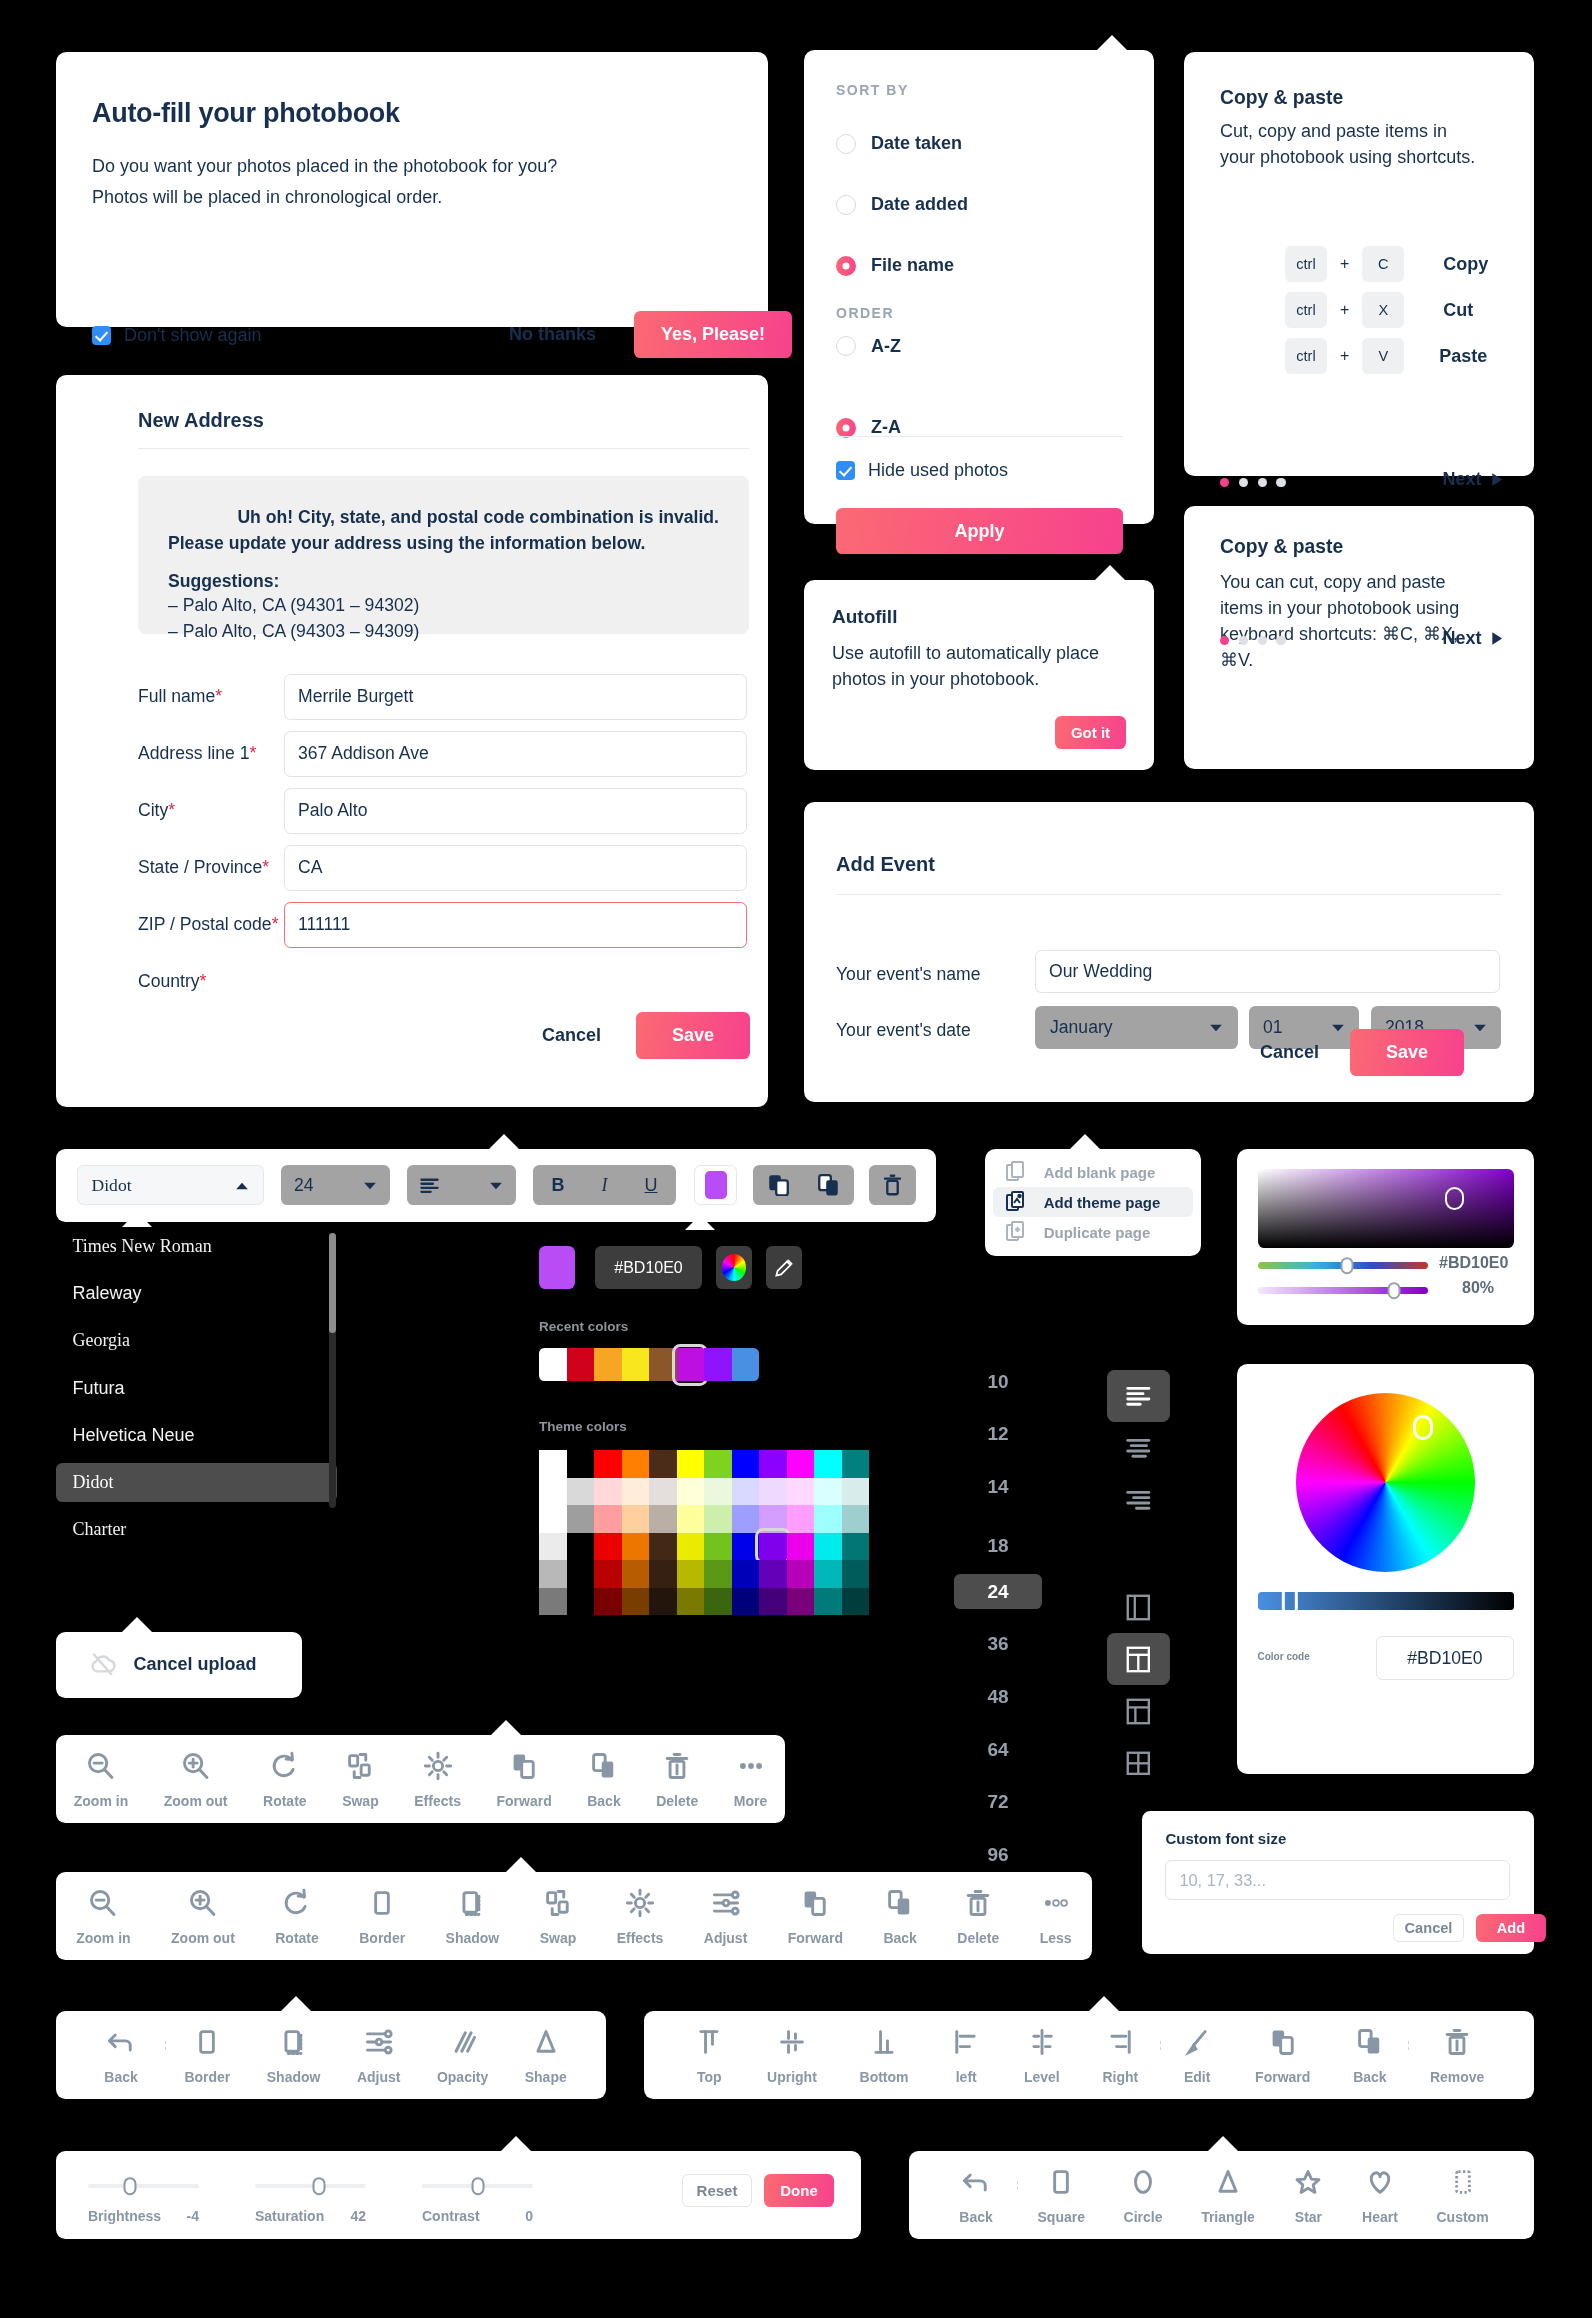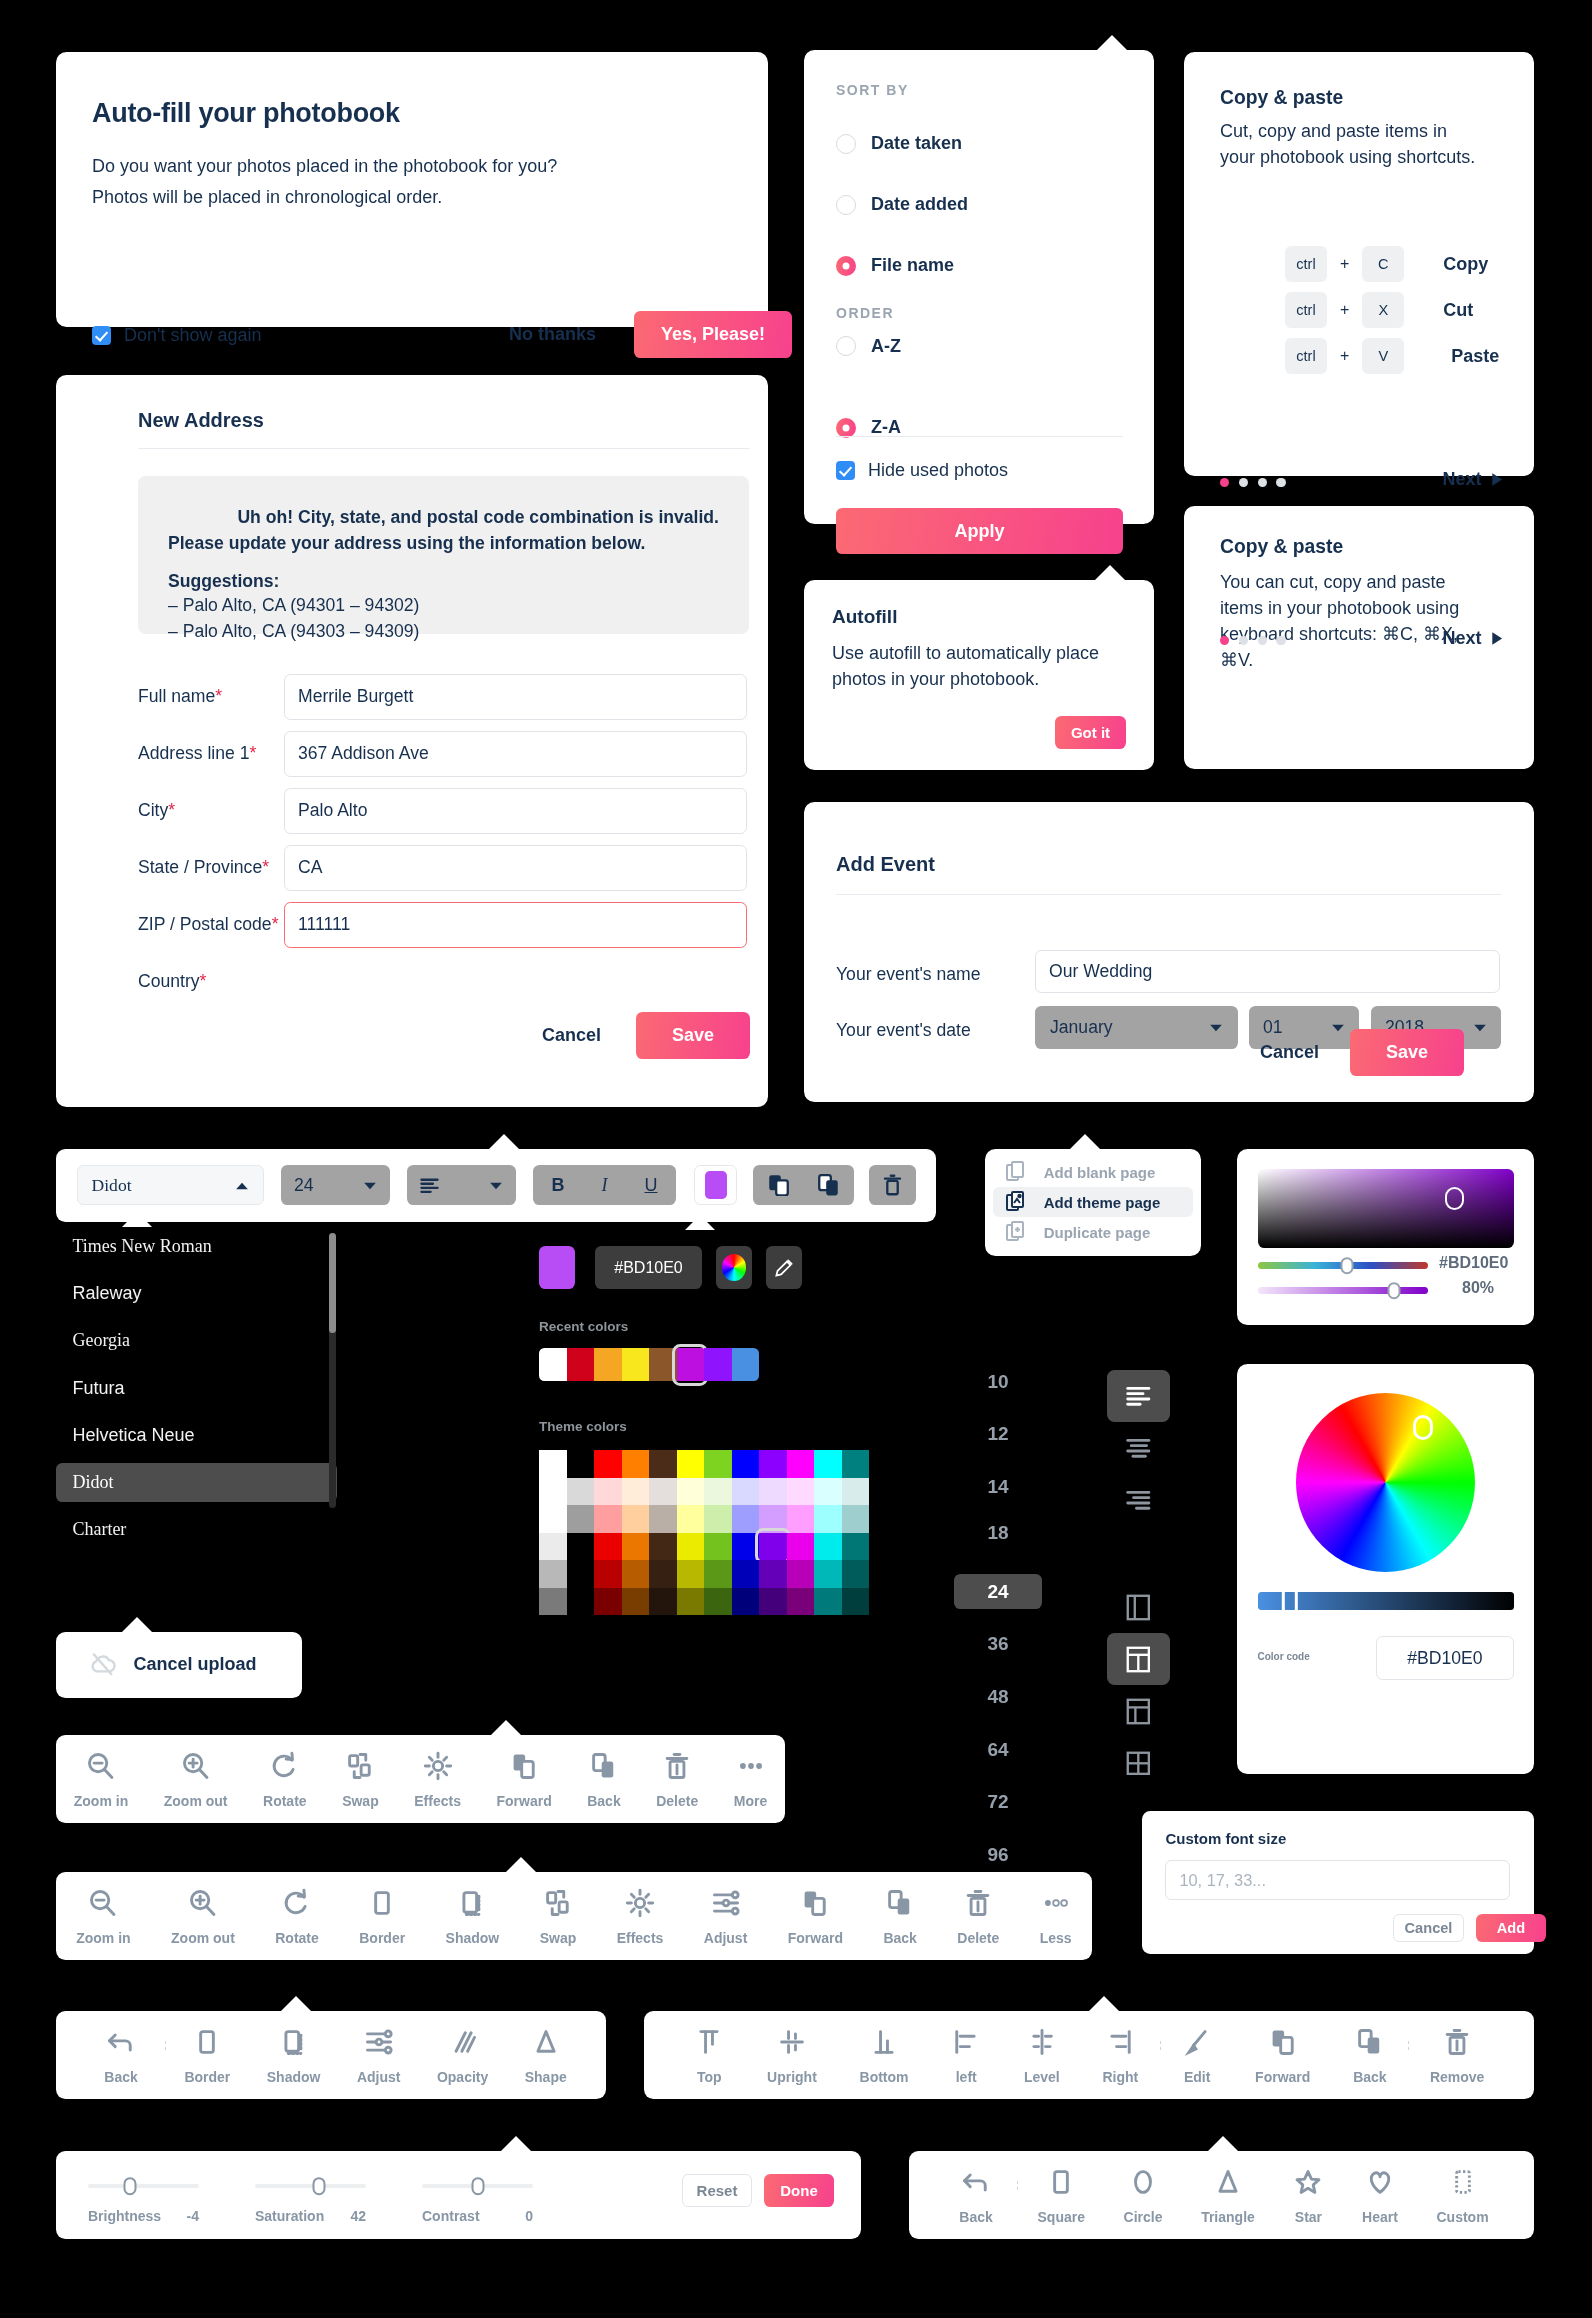--- a/index.html
+++ b/index.html
@@ -200,21 +200,21 @@
       <div style="display:flex;align-items:center;gap:13px;height:46px;">
         <span class="kbd">ctrl</span>
         <span style="font-size:16px;">+</span>
         <span class="kbd">X</span>
         <span style="font-size:18px;font-weight:700;margin-left:26px;">Cut</span>
       </div>
       <div style="display:flex;align-items:center;gap:13px;height:46px;">
         <span class="kbd">ctrl</span>
         <span style="font-size:16px;">+</span>
         <span class="kbd">V</span>
-        <span style="font-size:18px;font-weight:700;margin-left:34px;">Paste</span>
+        <span style="font-size:18px;font-weight:700;margin-left:22px;">Paste</span>
       </div>
     </div>
   <div class="dots" style="position:absolute;left:36px;top:426px;">
     <div class="dot on"></div>
     <div class="dot"></div>
     <div class="dot"></div>
     <div class="dot"></div>
   </div>
   <div style="position:absolute;right:30px;top:417px;display:flex;align-items:center;gap:9.4px;cursor:pointer;">
     <span style="font-size:18px;font-weight:700;">Next</span>
@@ -550,21 +550,21 @@
 <div id="size-list" style="position:absolute;left:954px;top:1364px;width:88px;">
     <div style="height:35px;margin-bottom:17.6px;border-radius:6.4px;display:flex;align-items:center;justify-content:center;">
       <span style="font-size:19px;font-weight:700;color:#96a0ab;">10</span>
     </div>
     <div style="height:35px;margin-bottom:17.6px;border-radius:6.4px;display:flex;align-items:center;justify-content:center;">
       <span style="font-size:19px;font-weight:700;color:#96a0ab;">12</span>
     </div>
     <div style="height:35px;margin-bottom:17.6px;border-radius:6.4px;display:flex;align-items:center;justify-content:center;">
       <span style="font-size:19px;font-weight:700;color:#96a0ab;">14</span>
     </div>
-    <div style="height:35px;margin-bottom:17.6px;border-radius:6.4px;display:flex;align-items:flex-start;justify-content:center;">
+    <div style="height:35px;margin-bottom:17.6px;border-radius:6.4px;display:flex;align-items:flex-end;justify-content:center;">
       <span style="font-size:19px;font-weight:700;color:#96a0ab;">18</span>
     </div>
     <div style="height:35px;margin-bottom:17.6px;border-radius:6.4px;display:flex;align-items:center;justify-content:center;background:#4d4d4d;">
       <span style="font-size:19px;font-weight:700;color:#ffffff;">24</span>
     </div>
     <div style="height:35px;margin-bottom:17.6px;border-radius:6.4px;display:flex;align-items:center;justify-content:center;">
       <span style="font-size:19px;font-weight:700;color:#96a0ab;">36</span>
     </div>
     <div style="height:35px;margin-bottom:17.6px;border-radius:6.4px;display:flex;align-items:center;justify-content:center;">
       <span style="font-size:19px;font-weight:700;color:#96a0ab;">48</span>

